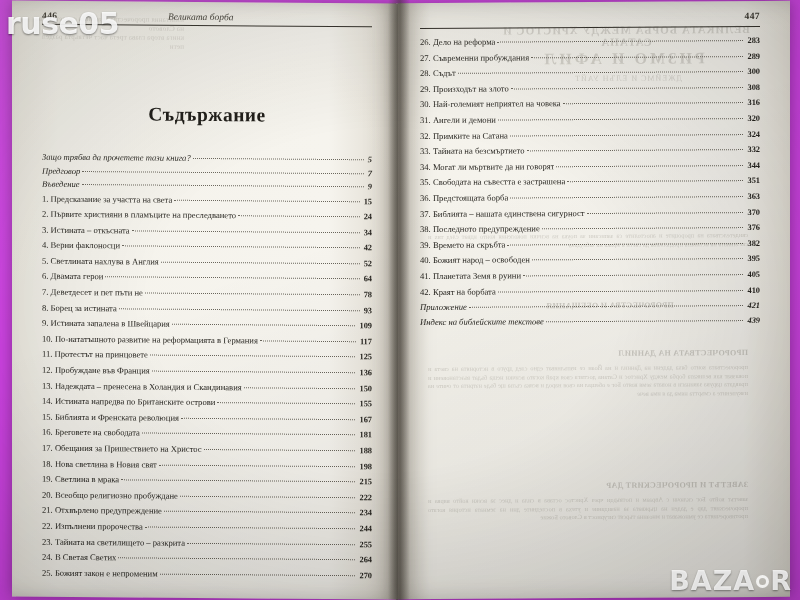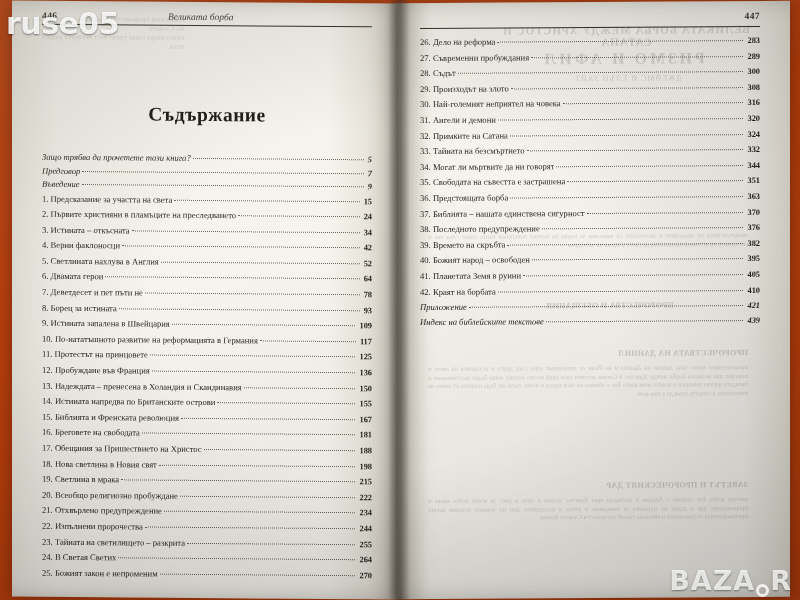--- a/index.html
+++ b/index.html
@@ -13,21 +13,21 @@
     background: #6d6a63;
     font-family: "Liberation Serif", serif;
     position: relative;
   }
 
   
   #photo {
     position: absolute;
     left: 0; top: 0;
     width: 800px; height: 600px;
-    background: #c2410c;
+    background: #d946ef;
     overflow: hidden;
   }
 
   
   #book {
     position: absolute;
     left: 0px;
     top: 0px;
     width: 800px;
     height: 600px;
@@ -230,21 +230,21 @@
     position: absolute;
     right: 8px; bottom: 4px;
     z-index: 20;
     font-family: "DejaVu Sans", sans-serif;
     font-size: 27px;
     font-weight: 700;
     color: rgba(255,255,255,0.80);
     letter-spacing: 1px;
     text-shadow: 0 1px 2px rgba(0,0,0,0.4);
     display: flex;
-    align-items: flex-end;
+    align-items: center;
   }
   #wm-bazar .bzr-dot {
     display: inline-block;
     width: 13px; height: 13px;
     border-radius: 50%;
     border: 3px solid rgba(255,255,255,0.80);
     margin: 0 1px;
     box-sizing: border-box;
     position: relative;
     top: 1px;

